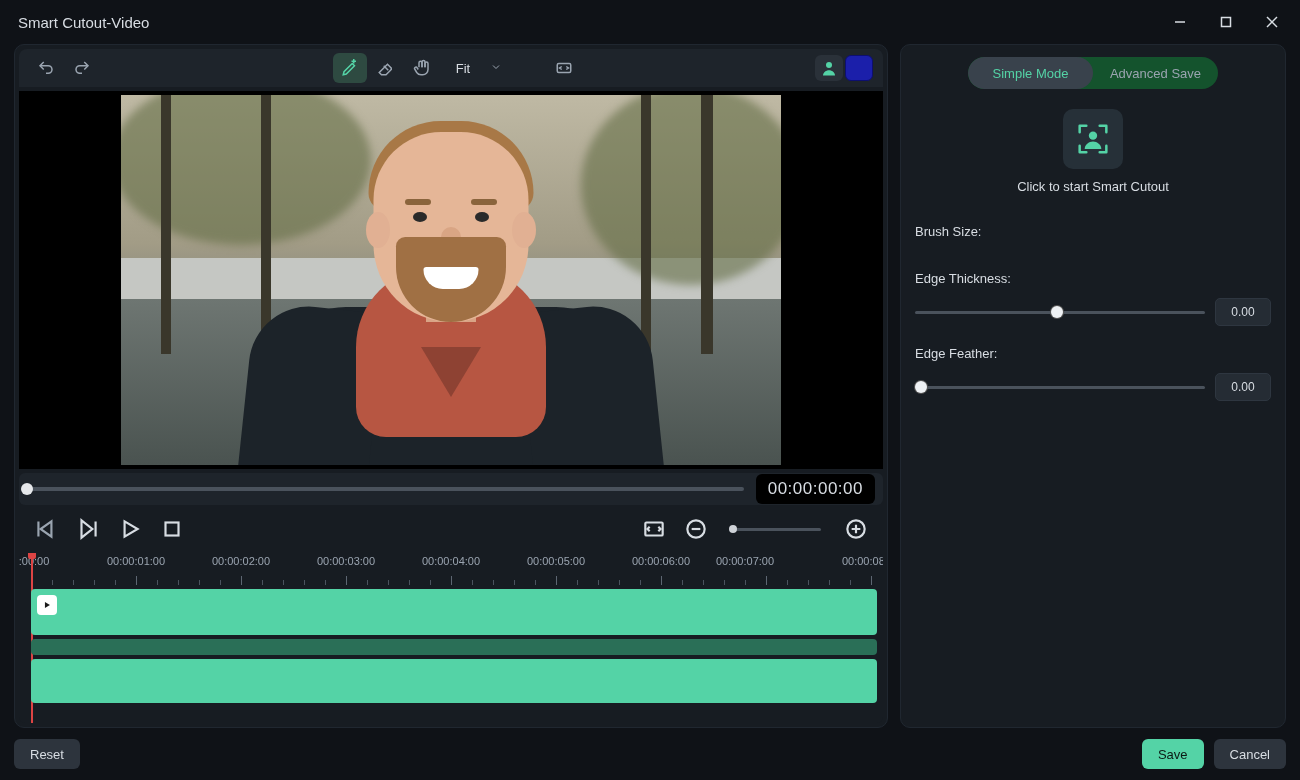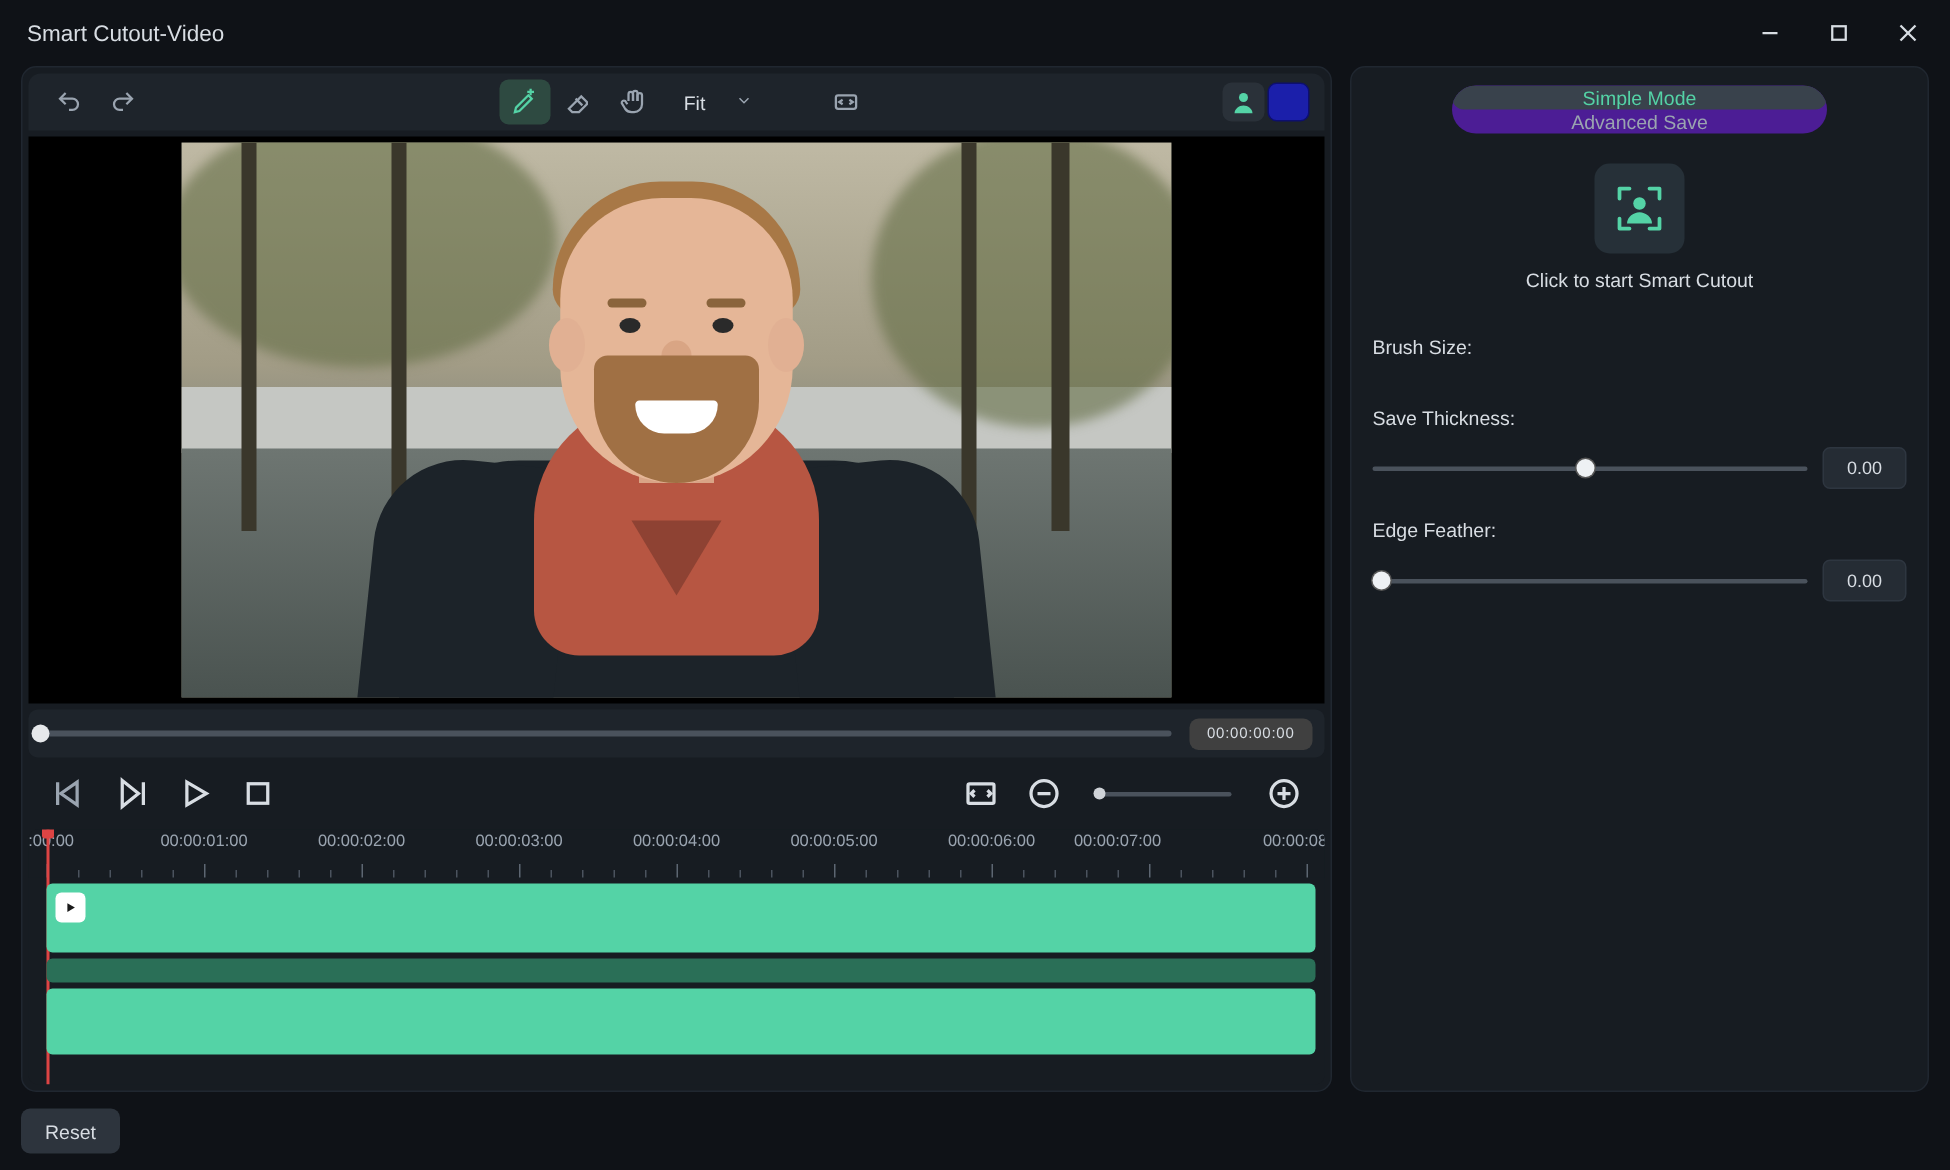--- a/index.html
+++ b/index.html
@@ -131,21 +131,21 @@
 
   
   .seekbar{
     display:flex;align-items:center;gap:12px;height:32px;
     margin:4px;padding:0 8px;background:var(--panel2);border-radius:6px;
   }
   .seek-track{flex:1;height:4px;background:var(--track);border-radius:2px;position:relative;}
   .seek-thumb{position:absolute;left:0;top:50%;transform:translate(-50%,-50%);
               width:12px;height:12px;background:#e6e8eb;border-radius:50%;}
   .tc-chip{
-    background:#404040;border-radius:6px;padding:5px 12px;color:var(--text);font-size:10px;
+    background:#000000;border-radius:6px;padding:5px 12px;color:var(--text);font-size:17px;
     letter-spacing:.5px;
   }
 
   .transport{
     display:flex;align-items:center;gap:16px;height:40px;
     padding:0 14px;margin:0 4px;
   }
   .trans-btn{
     width:26px;height:26px;color:var(--text);display:flex;align-items:center;justify-content:center;
     cursor:pointer;
@@ -173,22 +173,22 @@
   .clip.main{height:46px;}
   .clip.mid{height:16px;background:var(--accent-dk);}
   .clip.sub{height:44px;}
   .clip .play-chip{
     position:absolute;left:6px;top:6px;width:20px;height:20px;border-radius:4px;
     background:#fff;display:flex;align-items:center;justify-content:center;
   }
 
   
   .mode-pill{
-    display:flex;background:#4c1d95;border-radius:18px;height:32px;overflow:hidden;
-    width:250px;margin:0 auto 16px auto;flex-direction:column;
+    display:flex;background:#14532d;border-radius:18px;height:32px;overflow:hidden;
+    width:250px;margin:0 auto 16px auto;
   }
   .mode-pill .opt{
     flex:1;display:flex;align-items:center;justify-content:center;
     font-size:13px;cursor:pointer;color:var(--muted);
   }
   .mode-pill .opt.active{background:#39424c;color:var(--accent);border-radius:18px;}
   .big-action{
     width:60px;height:60px;margin:4px auto 10px auto;border-radius:10px;
     background:#263038;display:flex;align-items:center;justify-content:center;cursor:pointer;
   }
@@ -483,21 +483,21 @@
         <path d="M14 36c0-5 5-9 10-9s10 4 10 9z" fill="#54d3a6"></path>
       </svg>
     </div>
     <div class="action-caption">Click to start Smart Cutout</div>
 
     <div class="param">
       <div class="label">Brush Size:</div>
     </div>
 
     <div class="param">
-      <div class="label">Save Thickness:</div>
+      <div class="label">Edge Thickness:</div>
       <div class="row">
         <div class="p-track">
           <div class="p-thumb" style="left:49%"></div>
         </div>
         <div class="p-val">0.00</div>
       </div>
     </div>
 
     <div class="param">
       <div class="label">Edge Feather:</div>
@@ -506,13 +506,17 @@
           <div class="p-thumb" style="left:2%"></div>
         </div>
         <div class="p-val">0.00</div>
       </div>
     </div>
   </div>
 </div>
 
 <div class="bottombar">
   <button class="btn btn-dark">Reset</button>
+  <div class="btn-group">
+    <button class="btn btn-accent">Save</button>
+    <button class="btn btn-dark">Cancel</button>
+  </div>
 </div>
 
 </body></html>

